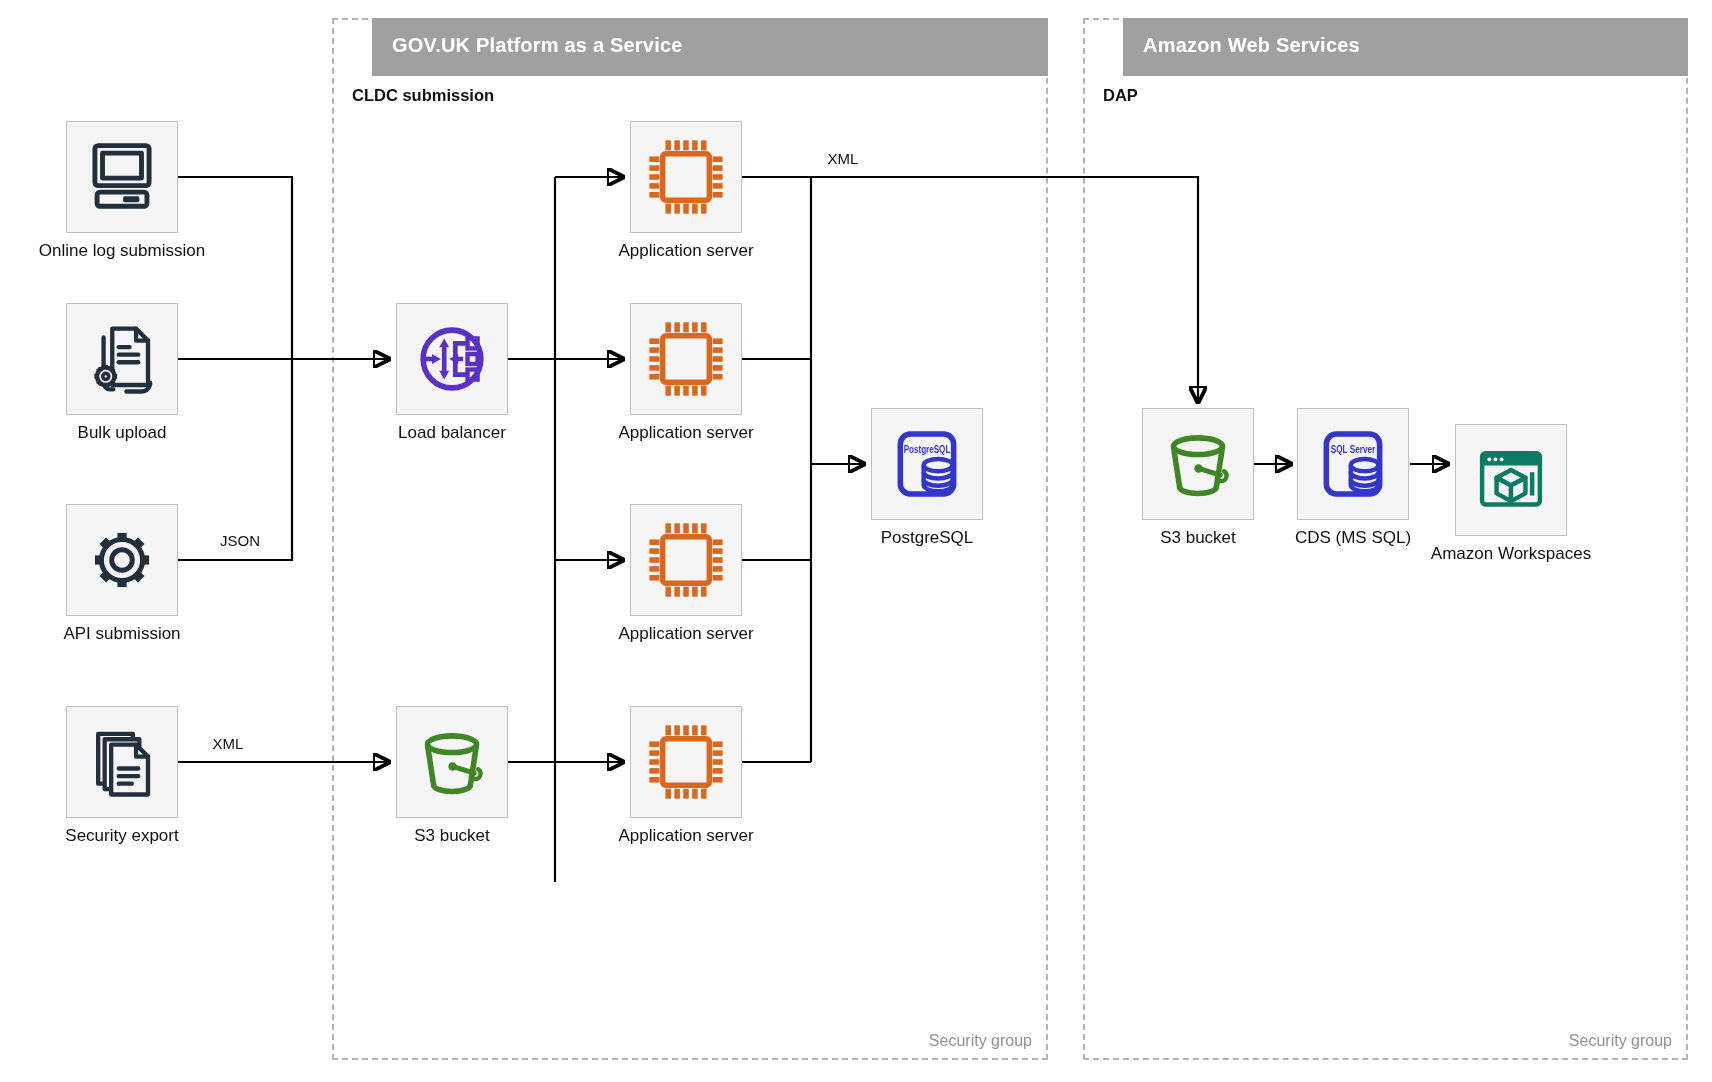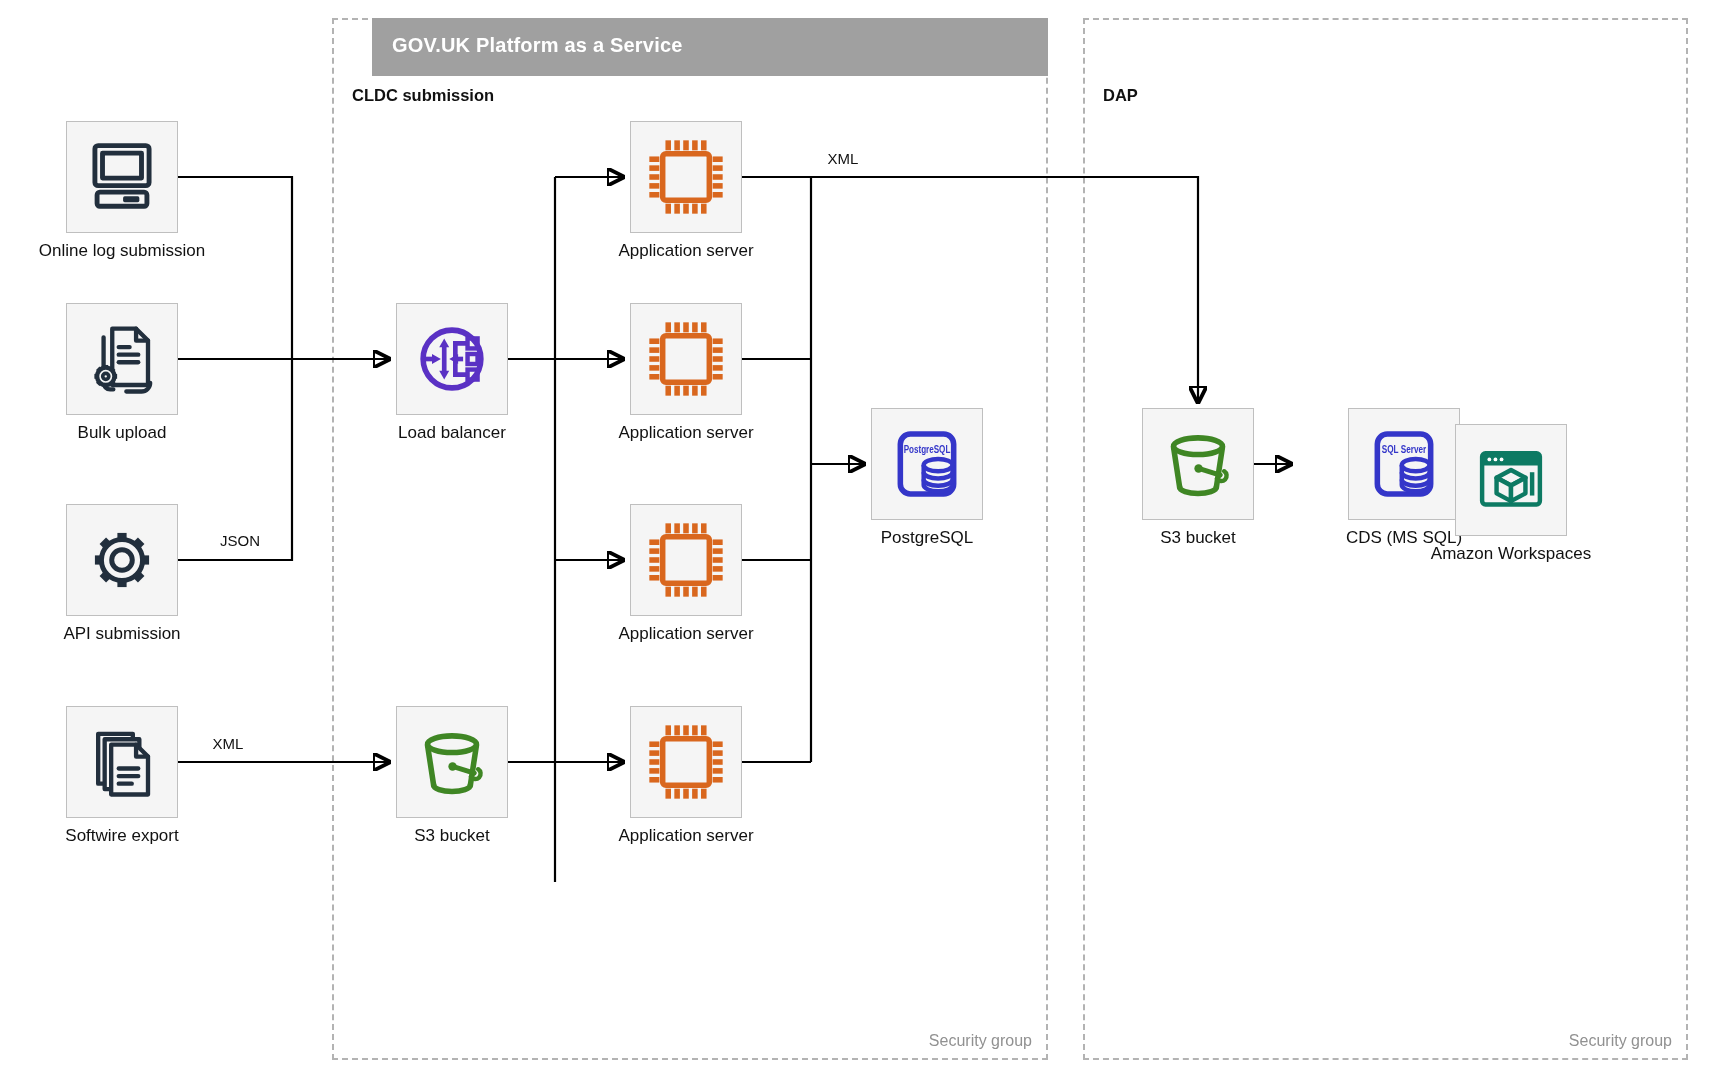--- a/index.html
+++ b/index.html
@@ -35,20 +35,23 @@
 
   <div class="container" style="left:332px;top:18px;width:716px;height:1042px;">
     <div class="chead">
       <span>GOV.UK Platform as a Service</span>
     </div>
     <div class="sublabel">CLDC submission</div>
     <div class="secgroup">Security group</div>
   </div>
 
   <div class="container" style="left:1083px;top:18px;width:605px;height:1042px;">
+    <div class="chead">
+      <span>Amazon Web Services</span>
+    </div>
     <div class="sublabel">DAP</div>
     <div class="secgroup">Security group</div>
   </div>
 
   <svg id="wires" width="1712" height="1082">
     <defs>
       <marker id="ah" viewBox="0 0 10 10" refX="8.5" refY="5" markerWidth="8" markerHeight="8" orient="auto-start-reverse">
         <path d="M0,0 L10,5 L0,10 z" fill="#000" stroke="none"></path>
       </marker>
     </defs>
@@ -141,21 +144,21 @@
           <rect x="14" y="10" width="32" height="46"></rect>
           <rect x="20" y="15" width="32" height="46"></rect>
           <path d="M26,20 h23 l11,11 v35 h-34 z"></path>
           <path d="M49,20 v11 h11" fill="none"></path>
           <path d="M33,42 h18" fill="none"></path>
             <path d="M33,49 h18" fill="none"></path>
             <path d="M33,56 h12" fill="none"></path>
         </g>
       </svg>
     </div>
-    <div class="nlabel">Softwire export</div>
+    <div class="nlabel">Security export</div>
   </div>
 
   <div class="node" style="left:396px;top:303px;">
     <div class="nbox">
       <svg width="80" height="80" viewBox="0 0 72 72">
         <g stroke="#5a31c4" fill="none">
           <circle cx="36" cy="36" r="26" stroke-width="5"></circle>
           <line x1="11" y1="36" x2="19" y2="36" stroke-width="4.2"></line>
           <line x1="29" y1="25" x2="29" y2="47" stroke-width="4.2"></line>
           <path d="M51,22 h-12 v28 h12" stroke-width="4.2"></path>
@@ -341,21 +344,21 @@
           <path d="M19.5,57 a16.5,5.5 0 0 0 33,0"></path>
         </g>
         <circle cx="36.5" cy="40" r="3.8" fill="#3f8624"></circle>
         <path d="M36.5,40 L56,46" stroke="#3f8624" stroke-width="4.5" fill="none" stroke-linecap="round"></path>
         <path d="M59.5,42.5 a4.8,4.8 0 1 1 -6.5,6.8" stroke="#3f8624" stroke-width="4" fill="none" stroke-linecap="round"></path>
       </svg>
     </div>
     <div class="nlabel">S3 bucket</div>
   </div>
 
-  <div class="node" style="left:1348px;top:408px;">
+  <div class="node" style="left:1297px;top:408px;">
     <div class="nbox">
       <svg width="80" height="80" viewBox="0 0 72 72">
         <rect x="12" y="9" width="48" height="54" rx="9" fill="none" stroke="#3436c9" stroke-width="5"></rect>
         <text x="36" y="26" font-size="9.5" font-weight="bold" fill="#3436c9" text-anchor="middle" textLength="40" lengthAdjust="spacingAndGlyphs">SQL Server</text>
         <path d="M34,37 v18 a12.5,5.5 0 0 0 25,0 v-18" fill="#f5f5f5" stroke="#3436c9" stroke-width="4"></path>
         <path d="M34,43.5 a12.5,5.5 0 0 0 25,0" fill="none" stroke="#3436c9" stroke-width="4"></path>
         <path d="M34,50 a12.5,5.5 0 0 0 25,0" fill="none" stroke="#3436c9" stroke-width="4"></path>
         <ellipse cx="46.5" cy="37" rx="12.5" ry="5.5" fill="#f5f5f5" stroke="#3436c9" stroke-width="4"></ellipse>
       </svg>
     </div>

